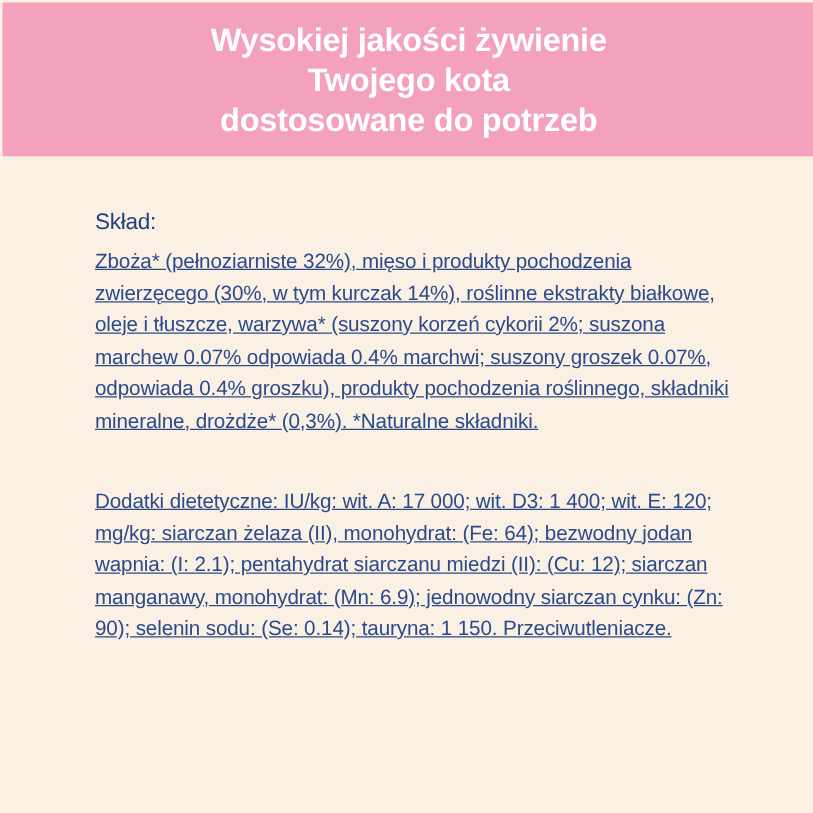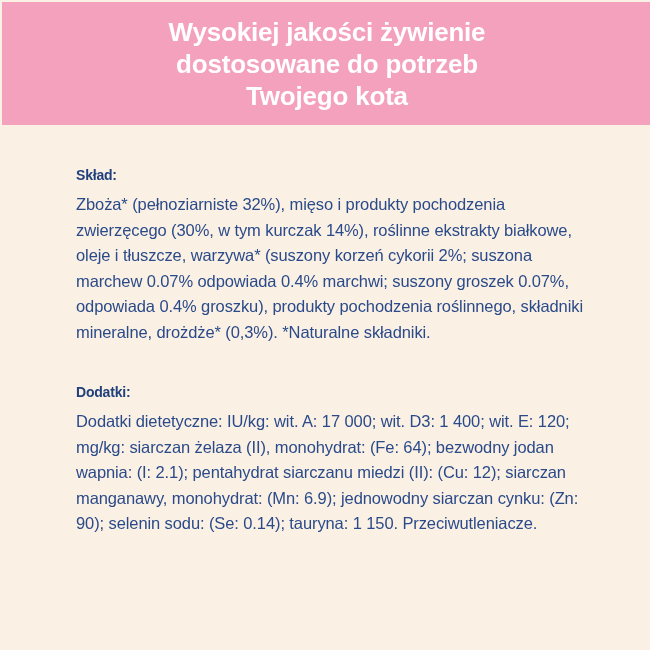--- a/index.html
+++ b/index.html
@@ -28,52 +28,52 @@
     font-weight: bold;
     text-align: center;
     letter-spacing: -0.2px;
   }
   .content {
     padding: 40px 58px 0 72px;
   }
   .section { margin-bottom: 35px; }
   .section-heading {
     color: var(--heading-text);
-    font-size: 14px;
-    font-weight: bold;
+    font-size: 18px;
+    font-weight: normal;
     margin-bottom: 7px;
     letter-spacing: -0.2px;
   }
   .section-body {
     color: var(--body-text);
     font-size: 16.5px;
     line-height: 25.5px;
     max-width: 520px;
     letter-spacing: -0.1px;
+    text-decoration: underline;
   }
 </style>
 </head>
 <body>
 
 <div class="banner">
   <h1 class="banner-title">
     <div>Wysokiej jakości żywienie</div>
+    <div>Twojego kota</div>
     <div>dostosowane do potrzeb</div>
-    <div>Twojego kota</div>
   </h1>
 </div>
 
 <div class="content">
 
   <div class="section">
     <div class="section-heading">Skład:</div>
     <div class="section-body">Zboża* (pełnoziarniste 32%), mięso i produkty pochodzenia zwierzęcego (30%, w tym kurczak 14%), roślinne ekstrakty białkowe, oleje i tłuszcze, warzywa* (suszony korzeń cykorii 2%; suszona marchew 0.07% odpowiada 0.4% marchwi; suszony groszek 0.07%, odpowiada 0.4% groszku), produkty pochodzenia roślinnego, składniki mineralne, drożdże* (0,3%). *Naturalne składniki.</div>
   </div>
 
   <div class="section">
-    <div class="section-heading">Dodatki:</div>
     <div class="section-body">Dodatki dietetyczne: IU/kg: wit. A: 17&nbsp;000; wit. D3: 1&nbsp;400; wit. E: 120; mg/kg: siarczan żelaza (II), monohydrat: (Fe: 64); bezwodny jodan wapnia: (I: 2.1); pentahydrat siarczanu miedzi (II): (Cu: 12); siarczan manganawy, monohydrat: (Mn: 6.9); jednowodny siarczan cynku: (Zn: 90); selenin sodu: (Se: 0.14); tauryna: 1&nbsp;150. Przeciwutleniacze.</div>
   </div>
 
   <div class="section">
   </div>
 
 </div>
 
 </body></html>

